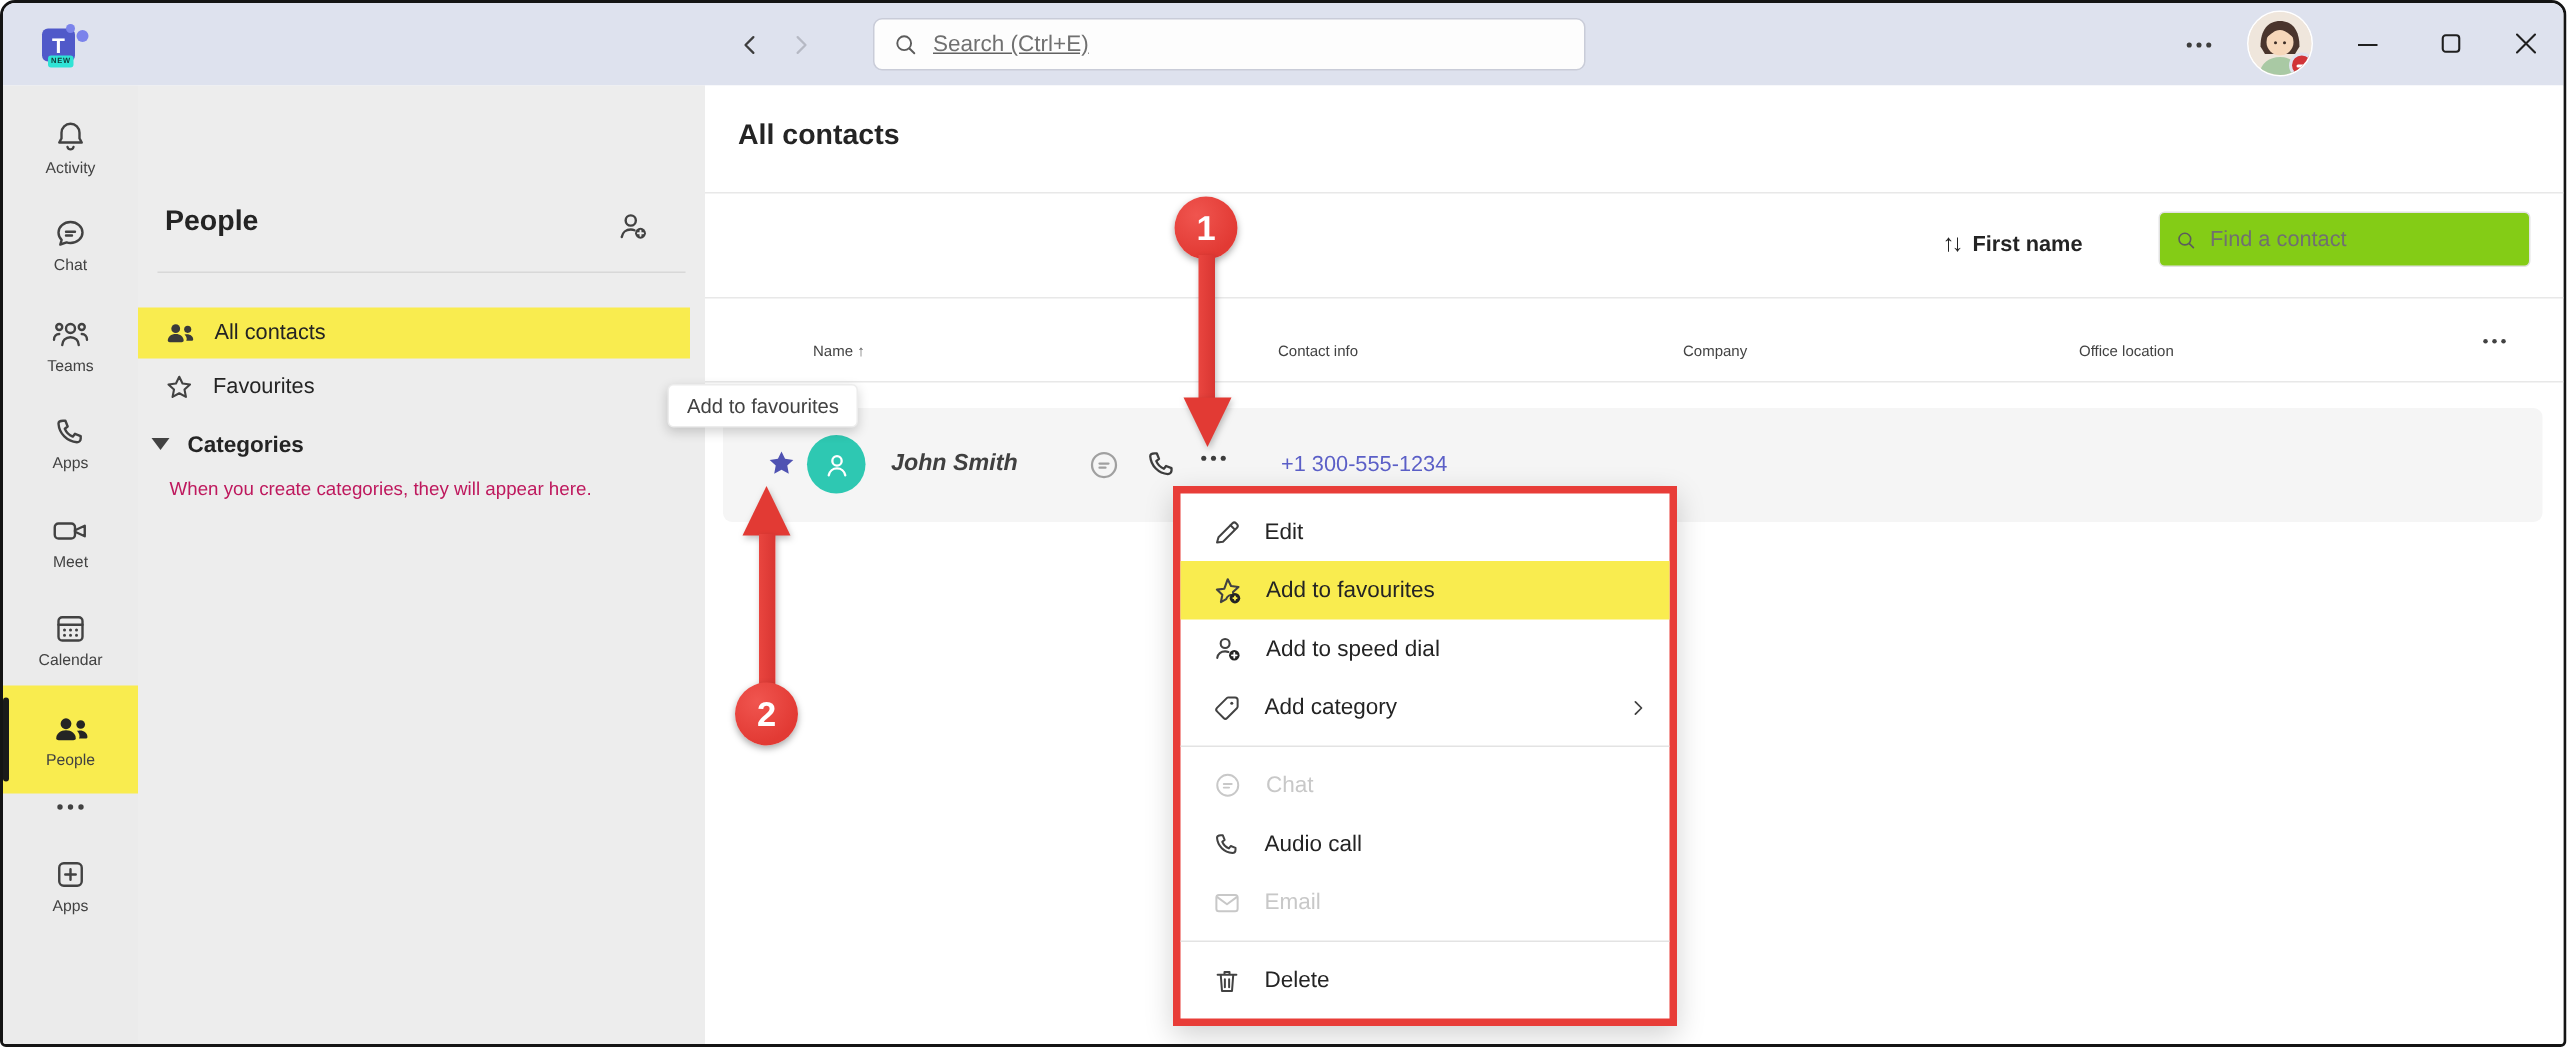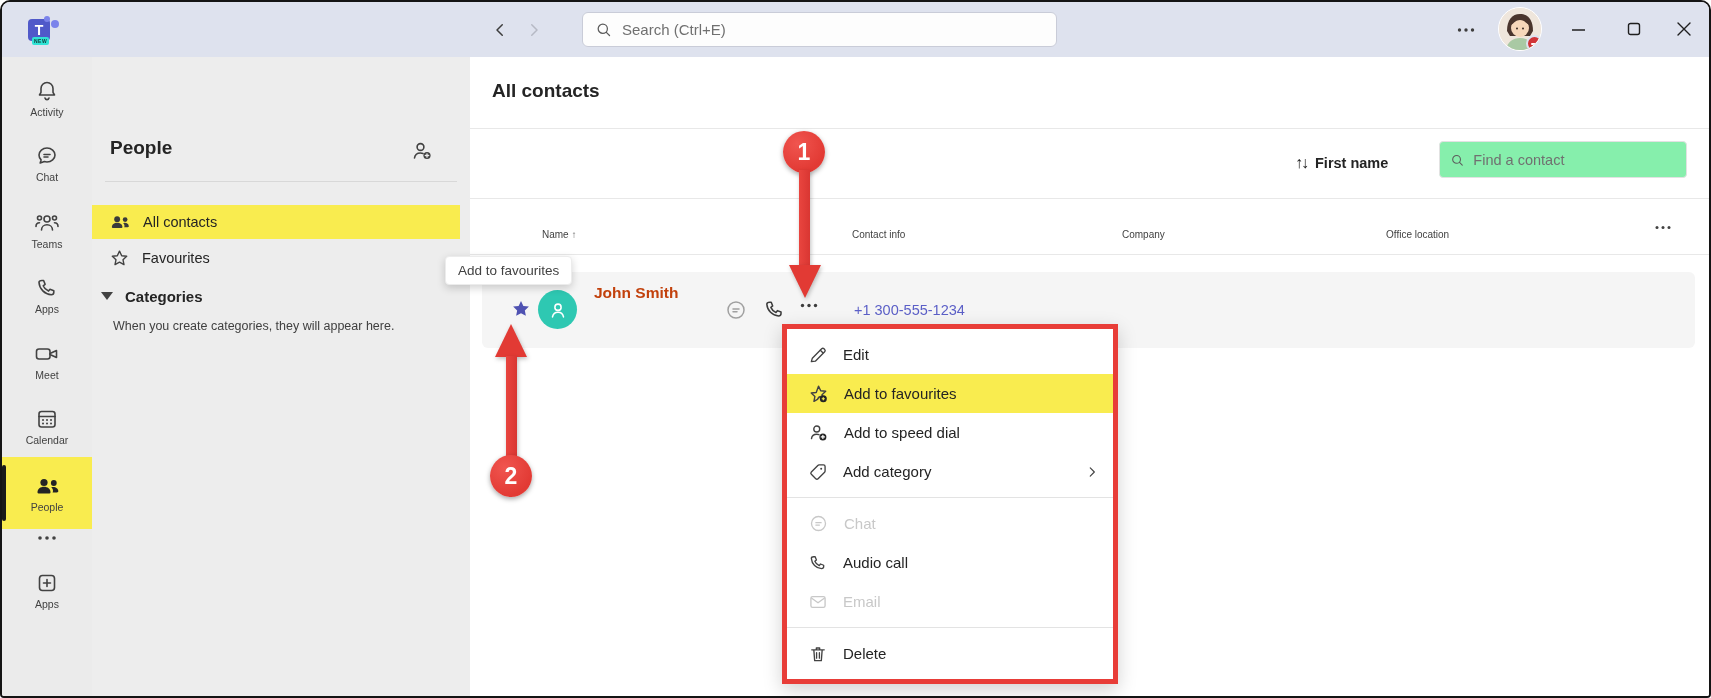--- a/index.html
+++ b/index.html
@@ -17,21 +17,21 @@
   .teams-logo .dot2 { position:absolute; left:16px; top:1px; width:6px; height:6px; border-radius:50%; background:#7b83eb; }
   .teams-logo .new { position:absolute; left:4px; top:22px; background:#30e3d5; color:#103a38;
     font-size:5px; font-weight:700; padding:1px 2px; border-radius:2px; letter-spacing:.5px; }
   .nav-arrow { position:absolute; top:14px; width:28px; height:28px; display:flex; align-items:center; justify-content:center; }
   .nav-back { left:484px; color:#3d3d3d; }
   .nav-fwd { left:518px; color:#b6b9c4; }
   .tb-search { position:absolute; left:580px; top:10px; width:475px; height:35px; background:#fdfdfd;
     border:1px solid #c9ccd8; border-radius:6px; display:flex; align-items:center; padding:0 12px; gap:10px; }
   .tb-search svg { flex:0 0 auto; color:#5c5c5c; }
   .tb-search input { border:none; outline:none; background:transparent; font-size:15px; color:#616161;
-    width:100%; font-family:inherit; }
+    width:100%; font-family:inherit;text-decoration:underline; }
   .tb-search input::placeholder { color:#707070; }
   .tb-dots { position:absolute; left:1448px; top:14px; width:32px; height:28px; display:flex; align-items:center; justify-content:center; color:#3d3d3d; }
   .avatar-btn { position:absolute; left:1496px; top:5px; width:44px; height:44px; }
   .avatar-img { width:44px; height:44px; border-radius:50%; background:#efe4da; overflow:hidden; position:relative; border:1px solid #fff; }
   .presence { position:absolute; right:-2px; bottom:-2px; width:17px; height:17px; border-radius:50%;
     background:#d13438; border:2px solid #dee2ee; }
   .presence::after { content:""; position:absolute; left:3px; top:5.5px; width:7px; height:2px; background:#fff; border-radius:1px; }
   .win-btn { position:absolute; top:12px; width:36px; height:30px; display:flex; align-items:center; justify-content:center; color:#1f1f1f; }
   .win-min { left:1558px; } .win-max { left:1614px; } .win-close { left:1664px; }
 
@@ -50,47 +50,47 @@
   .panel-addperson { position:absolute; right:36px; top:82px; color:#424242; }
   .panel-divider { position:absolute; left:13px; right:13px; top:124px; height:1px; background:#d8d8d8; }
   .panel-item { position:absolute; left:0; right:10px; height:34px; display:flex; align-items:center;
     gap:12px; padding-left:17px; font-size:14.5px; color:#242424; }
   .pi-all { top:148px; background:#f9ec4f; }
   .pi-fav { top:184px; }
   .panel-cat { position:absolute; left:9px; top:224px; height:30px; display:flex; align-items:center; gap:12px;
     font-size:15px; font-weight:700; color:#242424; }
   .cat-tri { width:0; height:0; border-left:6px solid transparent; border-right:6px solid transparent;
     border-top:8px solid #424242; }
-  .panel-hint { position:absolute; left:21px; top:262px; width:340px; font-size:12.5px; color:#404040; }
+  .panel-hint { position:absolute; left:21px; top:262px; width:340px; font-size:12.5px; color:#be185d; }
 
   
   .main { position:absolute; left:468px; top:55px; right:0; bottom:0; background:#fff; }
   .main-heading { position:absolute; left:22px; top:23px; font-size:19px; font-weight:700; color:#242424; }
   .hr1 { position:absolute; left:0; right:0; top:71px; height:1px; background:#e8e8e8; }
   .sortctl { position:absolute; left:825px; top:90px; height:32px; display:flex; align-items:center; gap:8px;
     color:#242424; }
   .sortctl .glyph { font-size:16px; color:#242424; letter-spacing:-2px; }
   .sortctl .txt { font-size:14.5px; font-weight:700; }
-  .findbox { position:absolute; left:969px; top:84px; width:248px; height:37px; background:#86efac;
+  .findbox { position:absolute; left:969px; top:84px; width:248px; height:37px; background:#84cc16;
     border:1px solid #e2e2e2; border-radius:4px; display:flex; align-items:center; padding:15px 10px; gap:9px; }
   .findbox svg { color:#5c5c5c; }
   .findbox input { border:none; outline:none; background:transparent; font-size:14.5px; color:#616161; width:100%; font-family:inherit; }
   .findbox input::placeholder { color:#707070; }
   .hr2 { position:absolute; left:0; right:0; top:141px; height:1px; background:#e8e8e8; }
   .colhead { position:absolute; top:172px; font-size:10px; color:#424242; }
   .ch-name { left:72px; } .ch-contact { left:382px; } .ch-company { left:652px; } .ch-office { left:916px; }
   .ch-more { position:absolute; left:1185px; top:168px; color:#424242; }
   .hr3 { position:absolute; left:0; right:0; top:197px; height:1px; background:#e8e8e8; }
 
   
   .row { position:absolute; left:12px; right:14px; top:215px; height:76px; background:#f5f5f5; border-radius:6px; }
   .row-star { position:absolute; left:28px; top:26px; color:#4f52b2; }
   .row-avatar { position:absolute; left:56px; top:18px; width:39px; height:39px; border-radius:50%;
     background:#2ec8b2; display:flex; align-items:center; justify-content:center; color:#fff; }
-  .row-name { position:absolute; left:112px; top:12px; font-size:15.5px; font-weight:700; color:#c2410c; }
+  .row-name { position:absolute; left:112px; top:28px; font-size:15.5px; font-weight:700; color:#404040;font-style:italic; }
   .row-chat { position:absolute; left:242px; top:26px; color:#a0a0a0; }
   .row-phoneic { position:absolute; left:281px; top:26px; color:#3d3d3d; }
   .row-dots { position:absolute; left:318px; top:31px; color:#3d3d3d; }
   .row-phone { position:absolute; left:372px; top:30px; font-size:14.5px; color:#5b5fc7; text-decoration:none; }
 
   
   .tooltip { position:absolute; left:443px; top:254px; height:29px; background:#fff; border:1px solid #ececec;
     border-radius:4px; box-shadow:0 3px 8px rgba(0,0,0,.18); display:flex; align-items:center; padding:0 12px;
     font-size:13.5px; color:#424242; z-index:6; }
 

